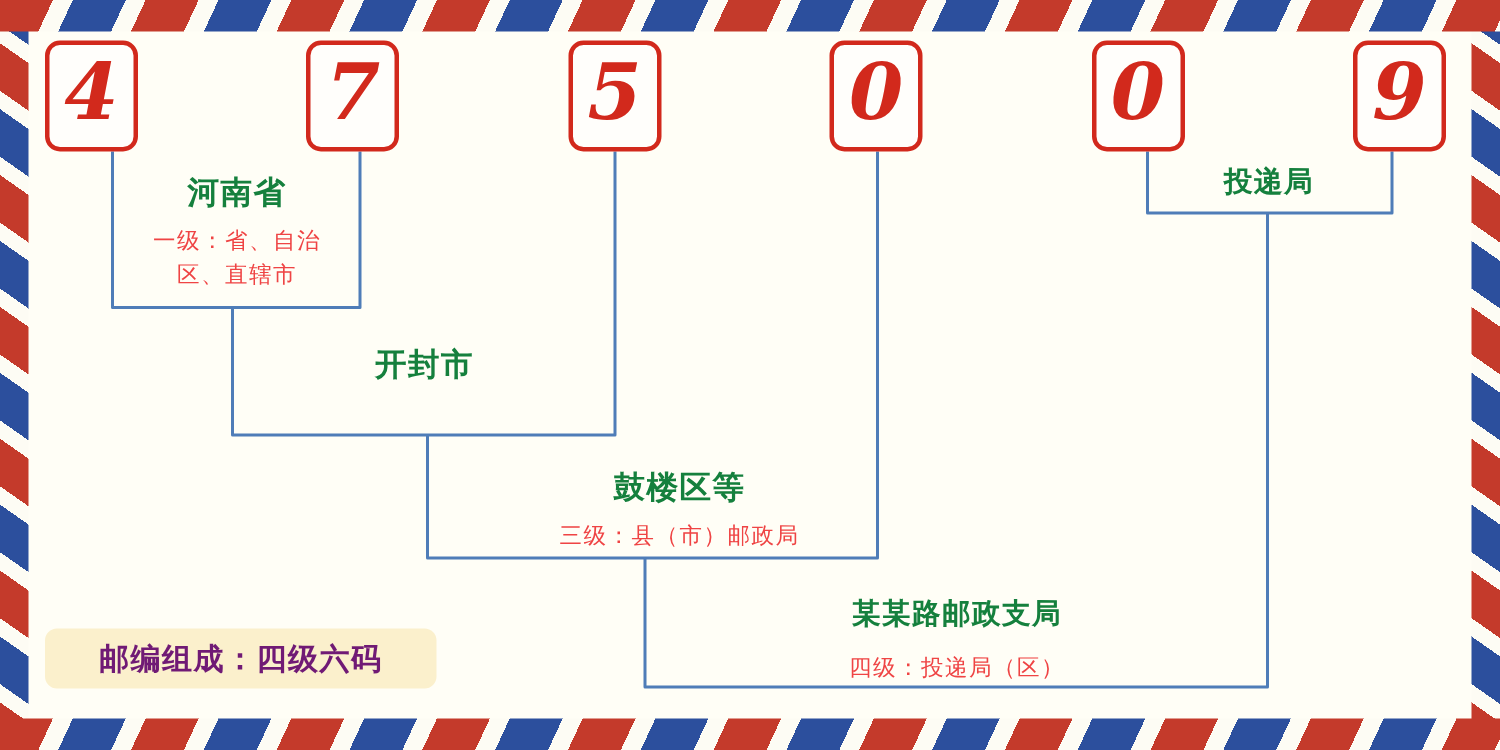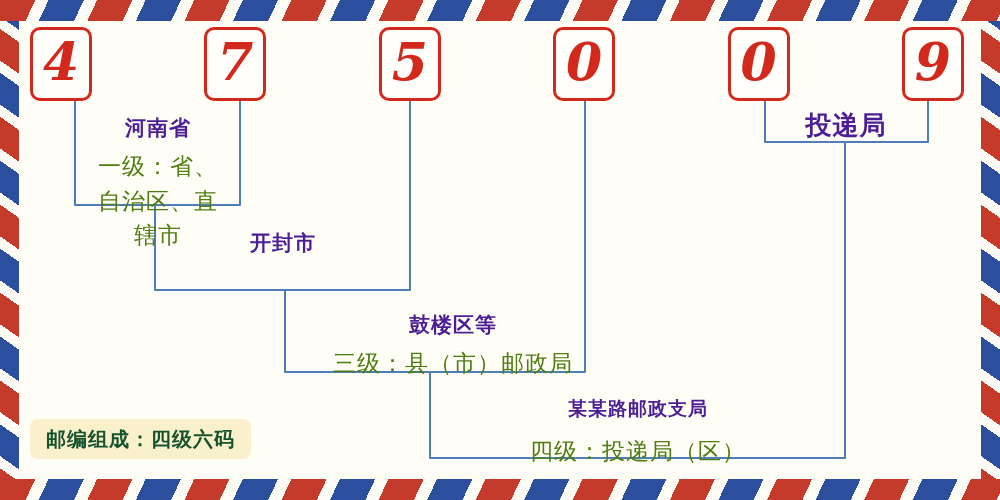--- a/index.html
+++ b/index.html
@@ -71,52 +71,52 @@
 
   
   .level-label {
     position: absolute; z-index: 3;
     transform: translateX(-50%);
     text-align: center;
   }
   .level-title {
     font-size: 21px;
     font-weight: 700;
-    color: #4c1d95;
+    color: #15803d;
     letter-spacing: 1px;
   }
   .level-desc {
     margin-top: 7px;
-    font-size: 23px;
-    color: #4d7c0f;
+    font-size: 15px;
+    color: #ef4444;
     line-height: 1.5;
     letter-spacing: 1px;
   }
   .label-1 { left: 158px; top: 114px; }
   .label-1 .level-desc { width: 124px; }
   .label-2 { left: 283px; top: 229px; text-align: center; }
   .label-3 { left: 453px; top: 311px; }
   .label-4 { left: 638px; top: 396px; }
   .label-4 .level-title { font-size: 19px; }
   .label-4 .level-desc { margin-top: 12px; }
   .label-5 { left: 846px; top: 108px; }
-  .label-5 .level-title { font-size: 26px; text-align: center; }
+  .label-5 .level-title { font-size: 19px; text-align: center; }
 
   
   .footer-badge {
     position: absolute; z-index: 3;
     left: 30px; top: 419px;
     height: 40px;
-    padding: 0 16px;
+    padding: 0 36px;
     display: flex; align-items: center;
     background: #fbf0cc;
     border-radius: 8px;
     font-size: 20px;
     font-weight: 700;
-    color: #14532d;
+    color: #701a75;
     letter-spacing: 1px;
   }
 </style>
 </head>
 <body>
 
 <div class="page">
 
   <div class="stripe stripe-left"></div>
   <div class="stripe stripe-right"></div>

